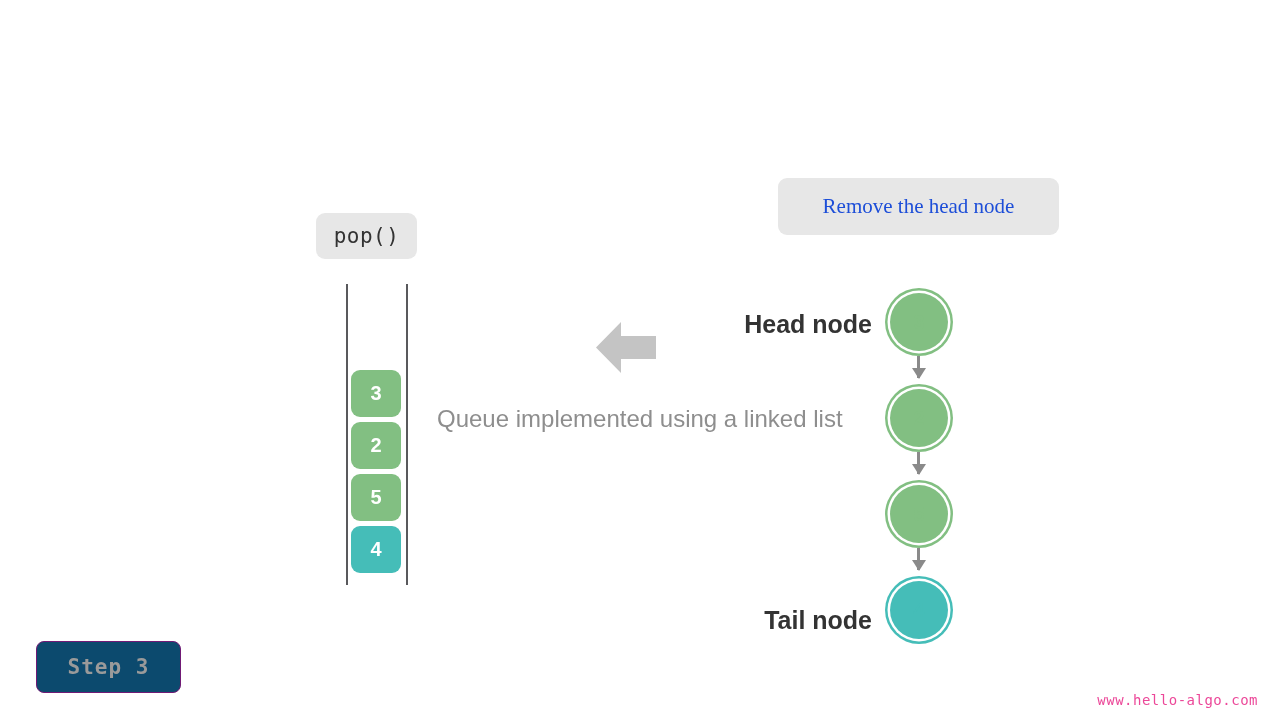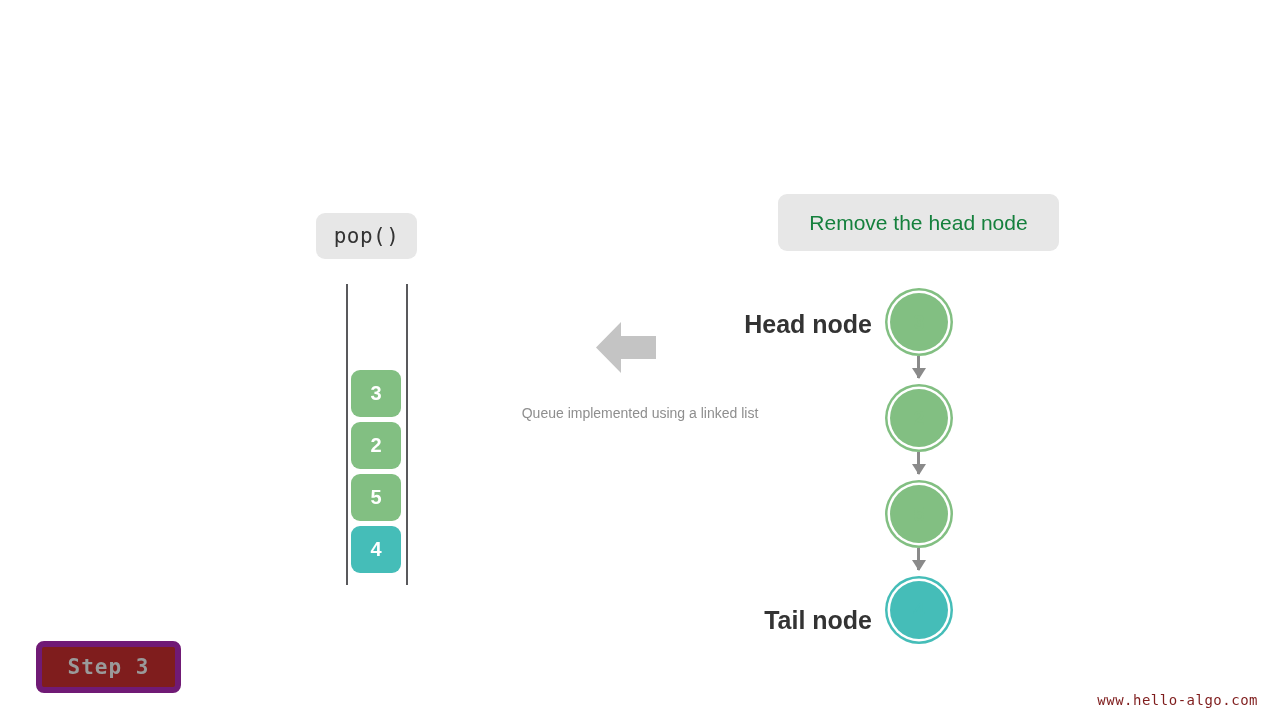--- a/index.html
+++ b/index.html
@@ -37,53 +37,54 @@
     top: 213px;
     width: 101px;
     height: 46px;
     font-family: "DejaVu Sans Mono", "Liberation Mono", monospace;
     font-size: 21px;
     letter-spacing: 0.5px;
   }
 
   #action-label {
     left: 778px;
-    top: 194px;
+    top: 178px;
     width: 281px;
     height: 57px;
     font-size: 21px;
-    color: #15803d;
+    color: #1d4ed8;
+    font-family: Liberation Serif, serif;
   }
 
   #step-badge {
     position: absolute;
     left: 36px;
     top: 641px;
     width: 145px;
     height: 52px;
-    background: #7f1d1d;
-    border: 6px solid #701a75;
+    background: #0c4a6e;
+    border: 1px solid #701a75;
     border-radius: 8px;
     display: flex;
     align-items: center;
     justify-content: center;
     font-family: "DejaVu Sans Mono", "Liberation Mono", monospace;
     font-size: 21px;
     font-weight: bold;
     letter-spacing: 1px;
     color: #9a9a9a;
   }
 
   #watermark {
     position: absolute;
     right: 22px;
     bottom: 12px;
     font-family: "DejaVu Sans Mono", "Liberation Mono", monospace;
     font-size: 14px;
-    color: #7f1d1d;
+    color: #ec4899;
     letter-spacing: 0.5px;
   }
 
   
   #queue-figure {
     position: absolute;
     left: 345px;
     top: 284px;
     width: 64px;
     height: 301px;
@@ -125,22 +126,21 @@
     left: 596px;
     top: 319px;
     width: 60px;
     height: 57px;
   }
   #caption {
     position: absolute;
     left: 437px;
     top: 405px;
     width: 406px;
-    text-align: center;
-    font-size: 14px;
+    font-size: 24px;
     color: #8e8e8e;
     white-space: nowrap;
   }
 
   
   #linkedlist-figure {
     position: absolute;
     left: 740px;
     top: 285px;
     width: 240px;

